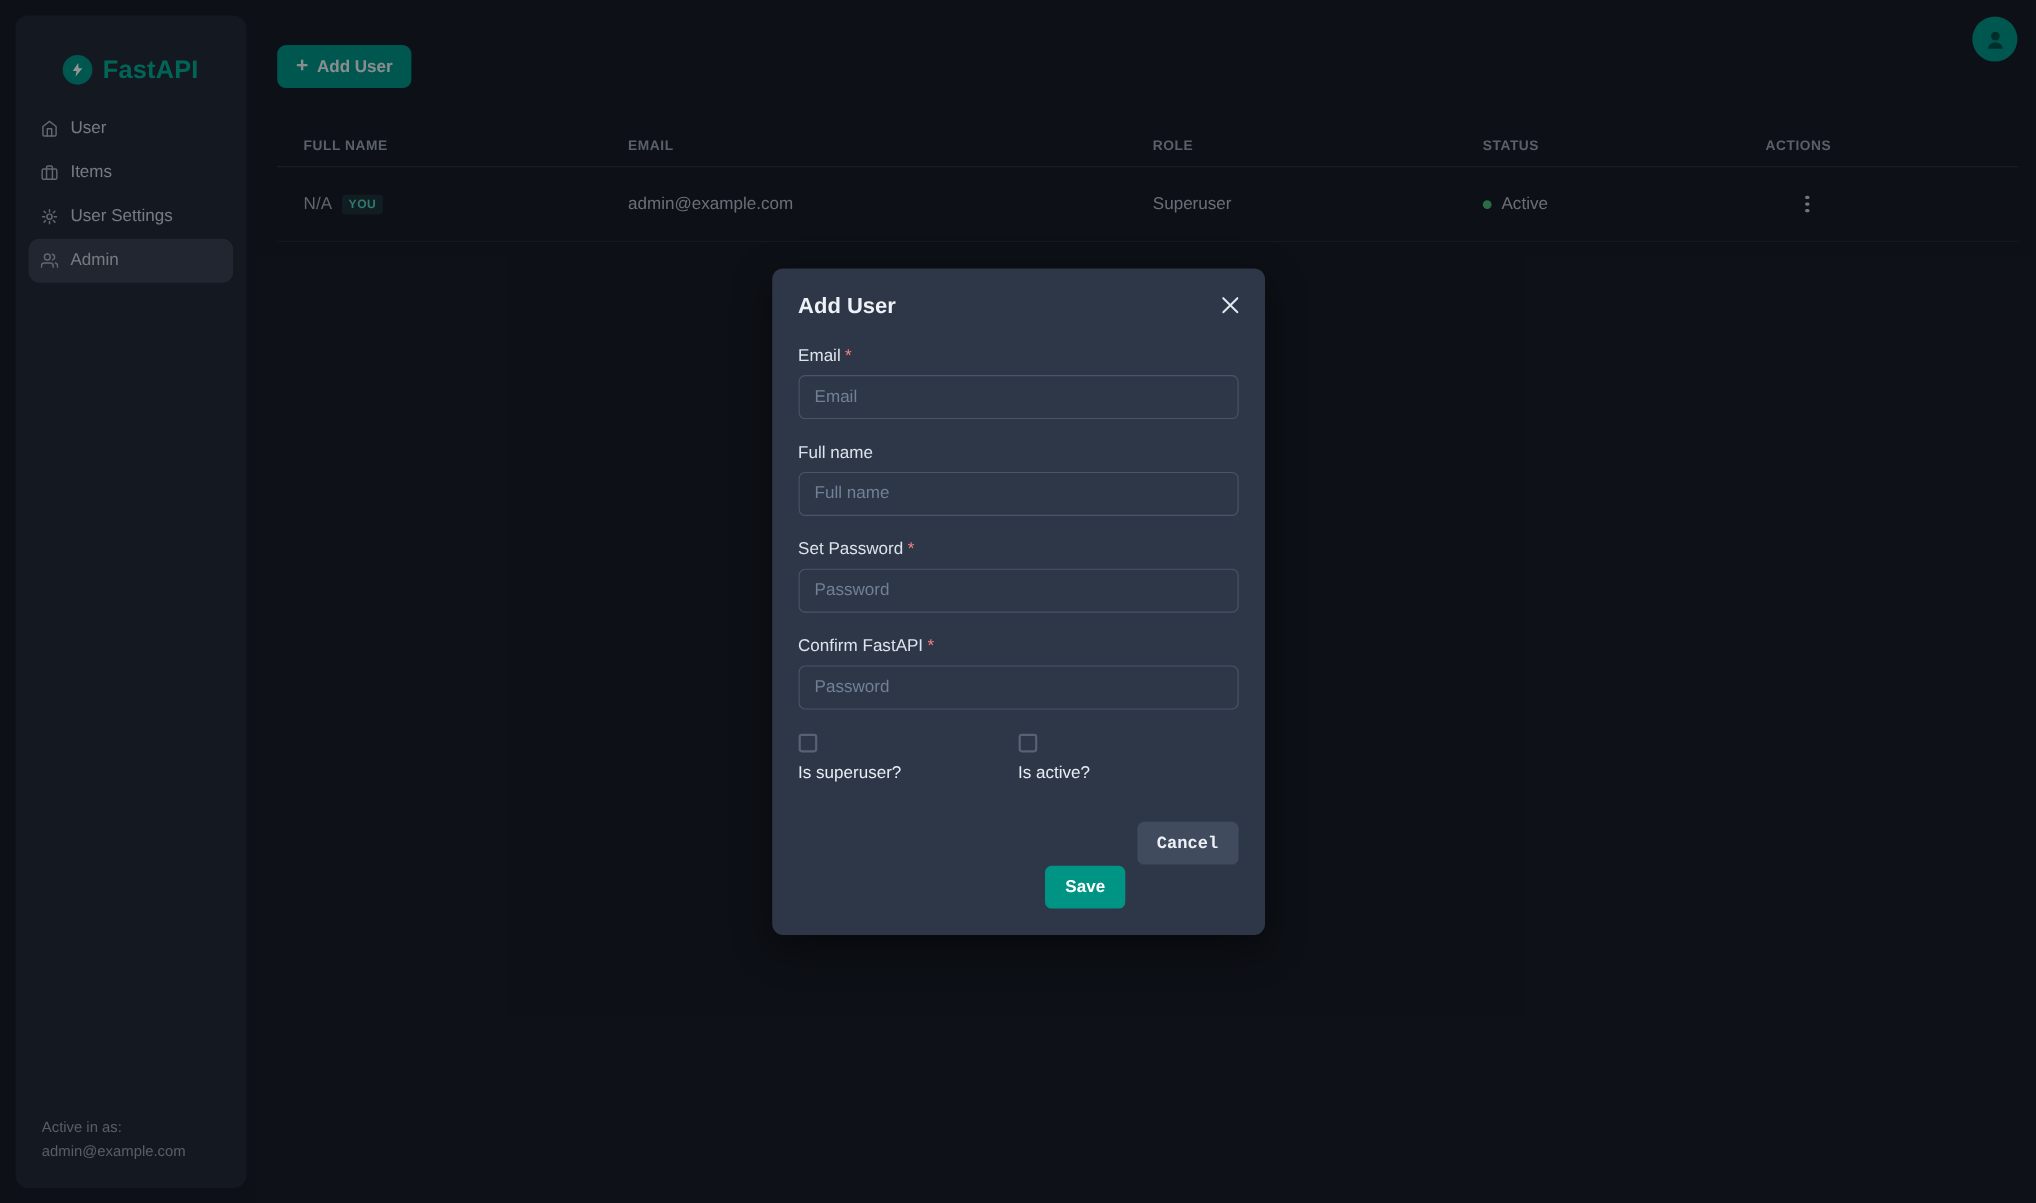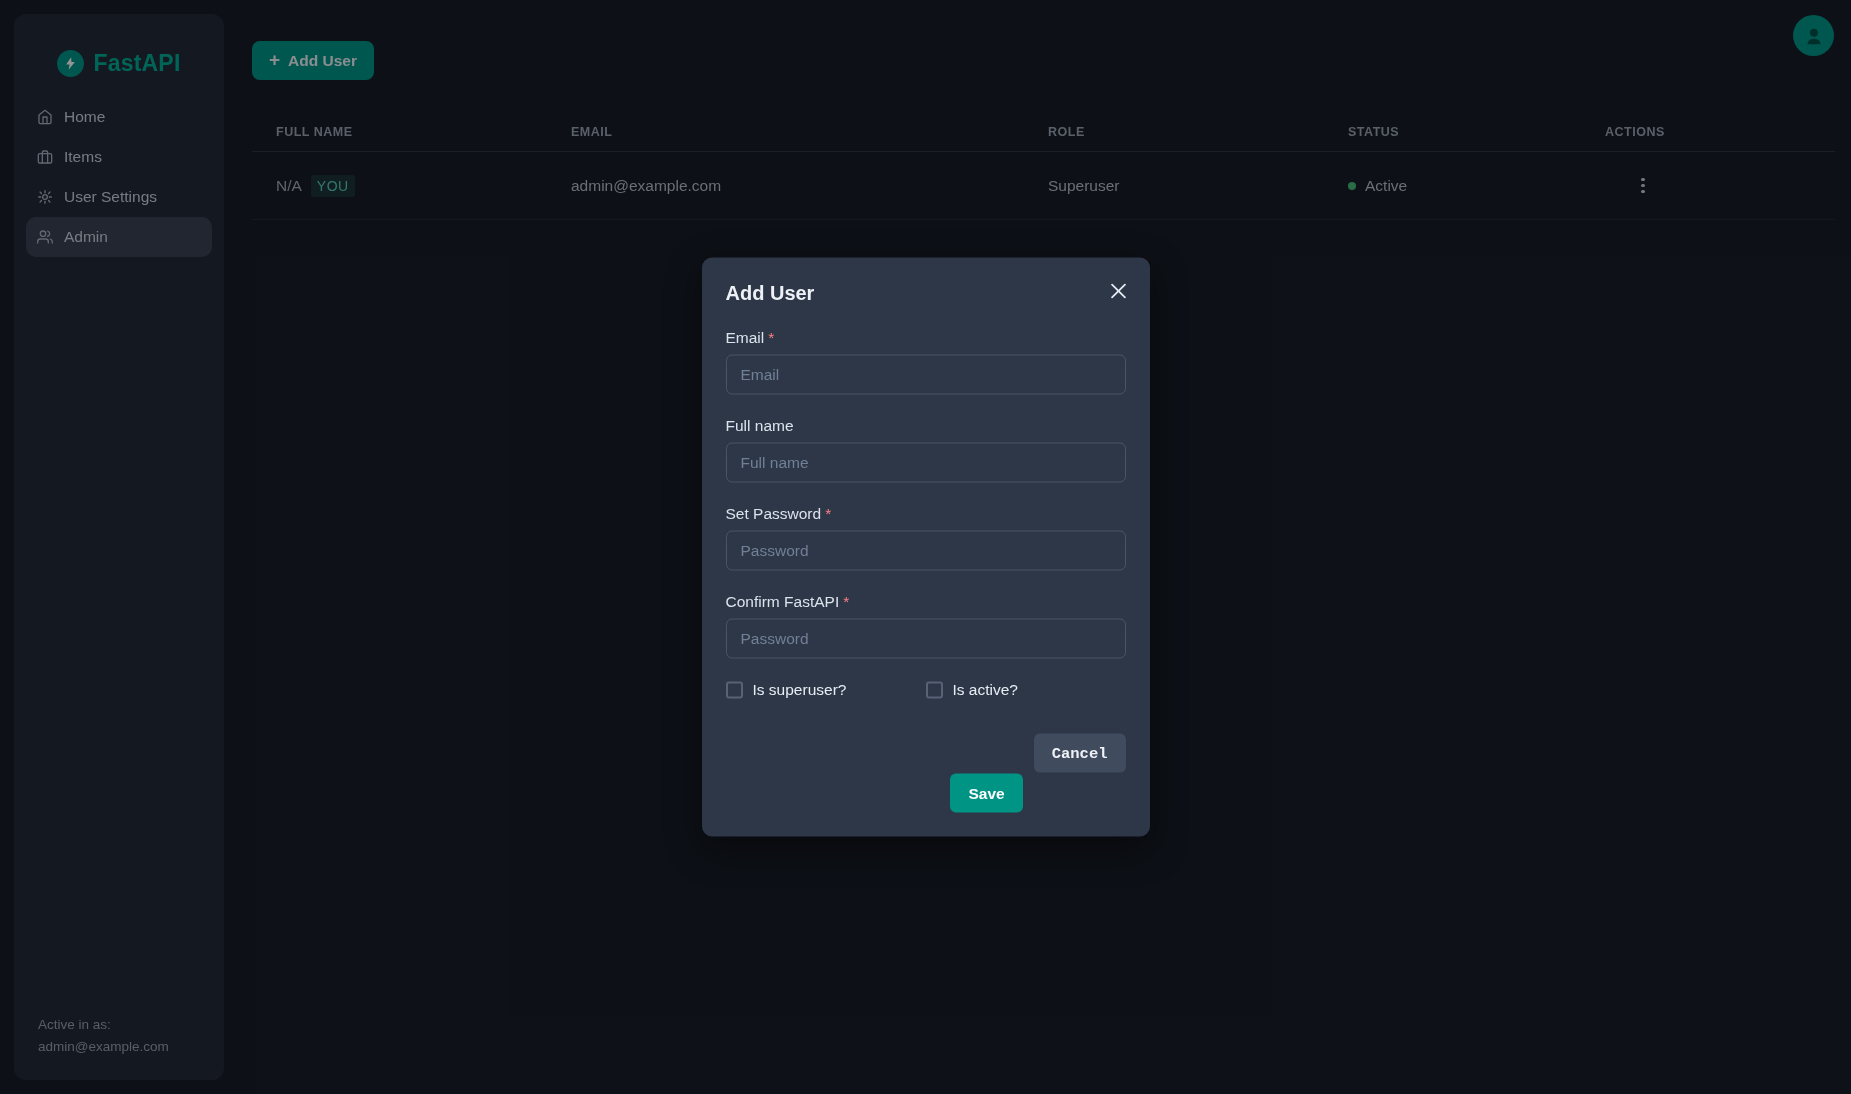--- a/index.html
+++ b/index.html
@@ -47,21 +47,21 @@
   .plus-glyph { font-size: 19px; font-weight: bold; margin-top: -2px; }
 
   .table { margin-top: 32px; margin-right: 16px; }
   .thead, .trow { display: grid; grid-template-columns: 295px 477px 300px 257px 1fr; align-items: center; }
   .thead { height: 40px; border-bottom: 1px solid #2e3645; }
   .th { padding-left: 24px; font-size: 12.5px; font-weight: bold; color: #9aa5b5; letter-spacing: 0.5px; }
   .trow { height: 68px; border-bottom: 1px solid #242b38; }
   .td { padding-left: 24px; font-size: 15.5px; color: #b6bfcc; display: flex; align-items: center; gap: 9px; text-align: center; }
   .td.dim { color: #a4aebc; }
   .badge-you {
-    background: rgba(79,209,197,0.13); color: #55d0c0; font-size: 14px; font-weight: normal;
+    background: rgba(79,209,197,0.13); color: #55d0c0; font-size: 11px; font-weight: bold;
     padding: 3px 6px; border-radius: 3px; letter-spacing: 0.5px;
   }
   .status-dot { width: 8px; height: 8px; border-radius: 50%; background: #48bb78; flex: 0 0 auto; }
   .kebab-btn {
     margin-left: 22px; background: none; border: none; width: 32px; height: 32px;
     display: flex; align-items: center; justify-content: center; border-radius: 6px;
   }
   .kebab-dot {
     width: 3.5px; height: 3.5px; border-radius: 50%; background: #c6cfdb;
     box-shadow: 0 -6px 0 #c6cfdb, 0 6px 0 #c6cfdb;
@@ -85,21 +85,21 @@
   .close-btn { background: none; border: none; padding: 4px; margin: -2px -4px 0 0; line-height: 0; color: #e2e8f0; }
   .fgroup { margin-bottom: 22px; }
   .flabel { display: block; font-size: 15.5px; color: #dde3ec; margin-bottom: 8px; }
   .req { color: #fc8181; margin-left: 4px; }
   .finput {
     width: 100%; height: 40px; background: transparent; border: 1px solid #4a5568; border-radius: 6px;
     padding: 0 14px; font-size: 15.5px; color: #e2e8f0; outline: none; font-family: "Liberation Sans", sans-serif;
   }
   .finput::placeholder { color: #718096; }
   .cb-row { display: flex; margin-top: 14px; }
-  .cb-group { display: flex; align-items: flex-end; gap: 10px; }
+  .cb-group { display: flex; align-items: flex-start; gap: 10px; flex-direction: column; }
   .cb-group.first { width: 200px; }
   .cb-box { width: 17px; height: 17px; border: 2px solid #586275; border-radius: 3px; cursor: pointer; flex: 0 0 auto; }
   .cb-label { font-size: 15.5px; color: #e8edf4; }
   .modal-foot { display: flex; justify-content: flex-end; gap: 11px; margin-top: 35px; }
   .btn { height: 39px; border: none; border-radius: 6px; font-size: 15.5px; font-weight: bold; padding: 0 18px; }
   .btn-save { background: #009485; color: #ffffff; margin-top: 40px; }
   .btn-cancel { background: #414b5e; color: #eef1f6; font-family: Liberation Mono, monospace; }
 </style>
 </head>
 <body>
@@ -113,21 +113,21 @@
     </span>
     <span class="brand">FastAPI</span>
   </div>
 
   <nav class="nav">
     <div class="nav-item">
       <svg width="16" height="16" viewBox="0 0 24 24" fill="none" stroke="currentColor" stroke-width="2" stroke-linecap="round" stroke-linejoin="round">
         <path d="M3 9l9-7 9 7v11a2 2 0 0 1-2 2H5a2 2 0 0 1-2-2z"></path>
           <polyline points="9 22 9 12 15 12 15 22"></polyline>
       </svg>
-      <span>Home</span>
+      <span>User</span>
     </div>
     <div class="nav-item">
       <svg width="16" height="16" viewBox="0 0 24 24" fill="none" stroke="currentColor" stroke-width="2" stroke-linecap="round" stroke-linejoin="round">
         <rect x="2" y="7" width="20" height="14" rx="2"></rect>
           <path d="M16 21V5a2 2 0 0 0-2-2h-4a2 2 0 0 0-2 2v16"></path>
       </svg>
       <span>Items</span>
     </div>
     <div class="nav-item">
       <svg width="16" height="16" viewBox="0 0 24 24" fill="none" stroke="currentColor" stroke-width="2" stroke-linecap="round">

